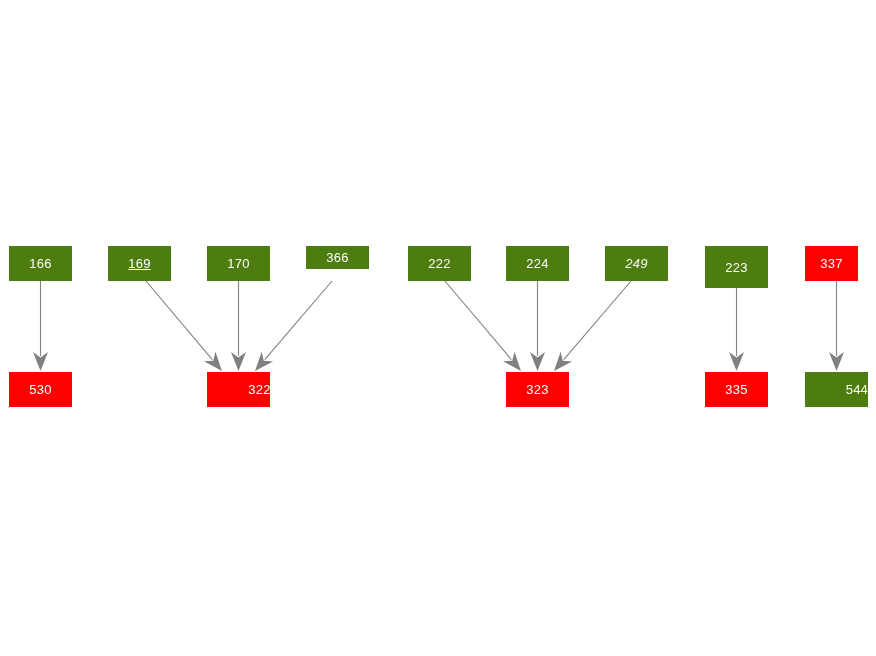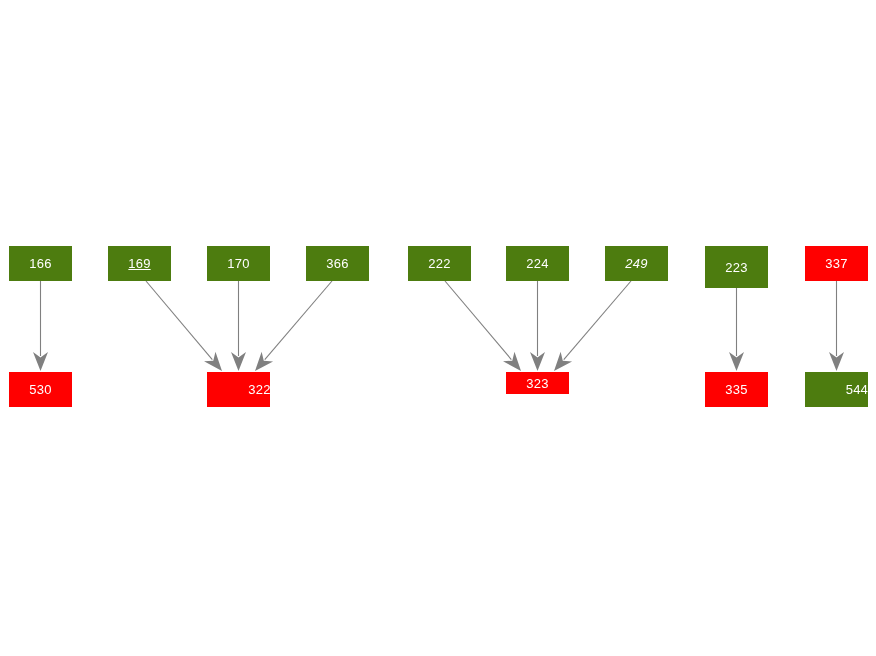--- a/index.html
+++ b/index.html
@@ -87,45 +87,45 @@
     </svg>
 <div class="node node-blue" style="left: 9px; top: 246px; width: 63px; height: 35px;">
       <span>166</span>
     </div>
     <div class="node node-blue" style="left: 108px; top: 246px; width: 63px; height: 35px; text-decoration: underline;">
       <span>169</span>
     </div>
     <div class="node node-blue" style="left: 207px; top: 246px; width: 63px; height: 35px;">
       <span>170</span>
     </div>
-    <div class="node node-blue" style="left: 306px; top: 246px; width: 63px; height: 35px;">
+    <div class="node node-blue" style="left: 306px; top: 246px; width: 63px; height: 23px;">
       <span>366</span>
     </div>
     <div class="node node-blue" style="left: 408px; top: 246px; width: 63px; height: 35px;">
       <span>222</span>
     </div>
     <div class="node node-blue" style="left: 506px; top: 246px; width: 63px; height: 35px;">
       <span>224</span>
     </div>
     <div class="node node-blue" style="left: 605px; top: 246px; width: 63px; height: 35px; font-style: italic;">
       <span>249</span>
     </div>
     <div class="node node-blue" style="left: 705px; top: 246px; width: 63px; height: 42px;">
       <span>223</span>
     </div>
-    <div class="node node-red" style="left: 805px; top: 246px; width: 63px; height: 35px;">
+    <div class="node node-red" style="left: 805px; top: 246px; width: 53px; height: 35px;">
       <span>337</span>
     </div>
     <div class="node node-red" style="left: 9px; top: 372px; width: 63px; height: 35px;">
       <span>530</span>
     </div>
     <div class="node node-red" style="left: 207px; top: 372px; width: 63px; height: 35px; padding-left: 42px;">
       <span>322</span>
     </div>
-    <div class="node node-red" style="left: 506px; top: 372px; width: 63px; height: 22px;">
+    <div class="node node-red" style="left: 506px; top: 372px; width: 63px; height: 35px;">
       <span>323</span>
     </div>
     <div class="node node-red" style="left: 705px; top: 372px; width: 63px; height: 35px; text-align: right;">
       <span>335</span>
     </div>
     <div class="node node-blue" style="left: 805px; top: 372px; width: 63px; height: 35px; justify-content: flex-end;">
       <span>544</span>
     </div>
   </div>
 

